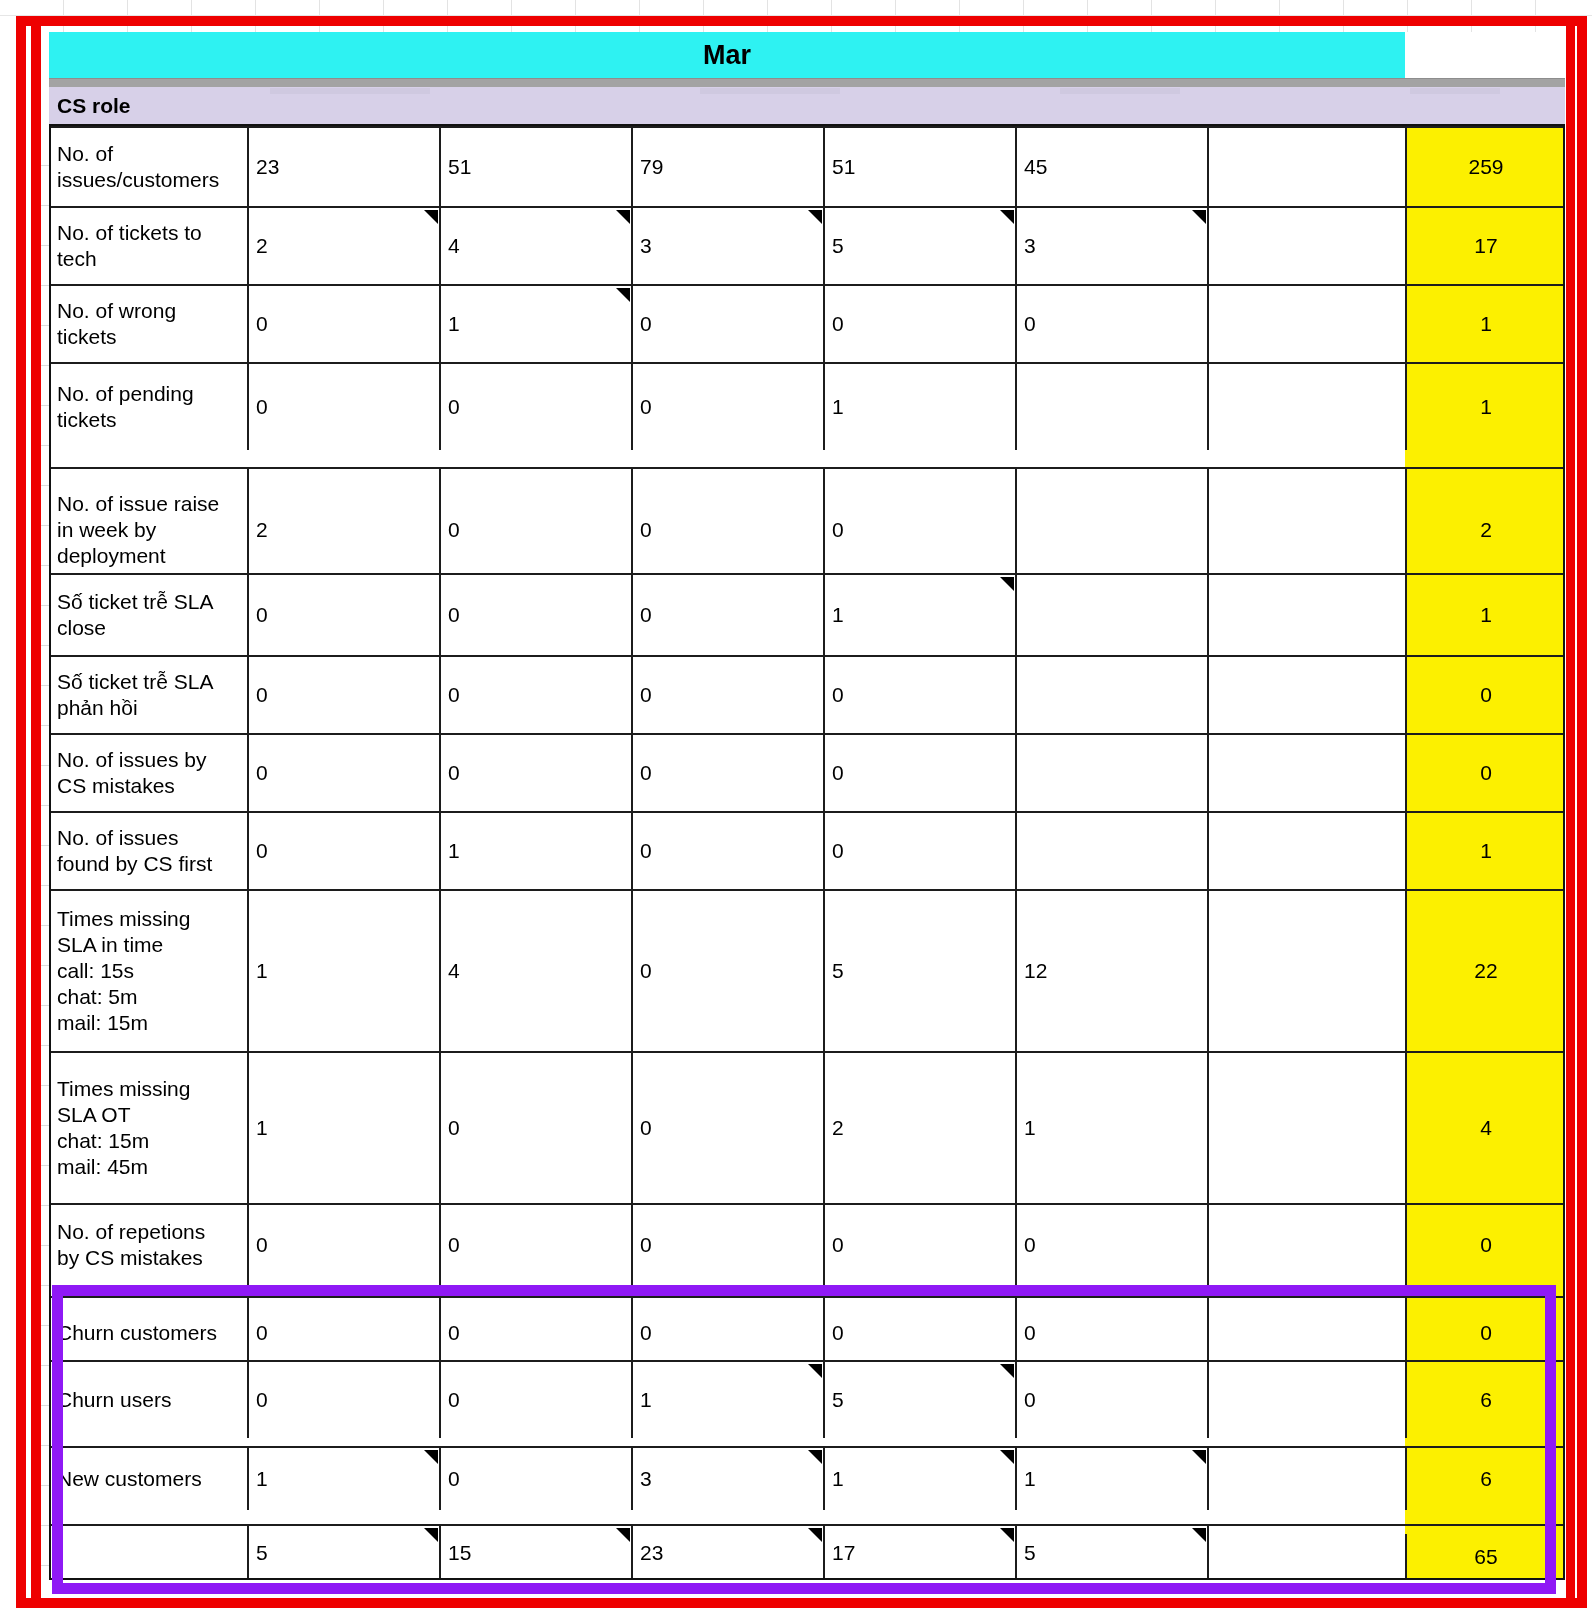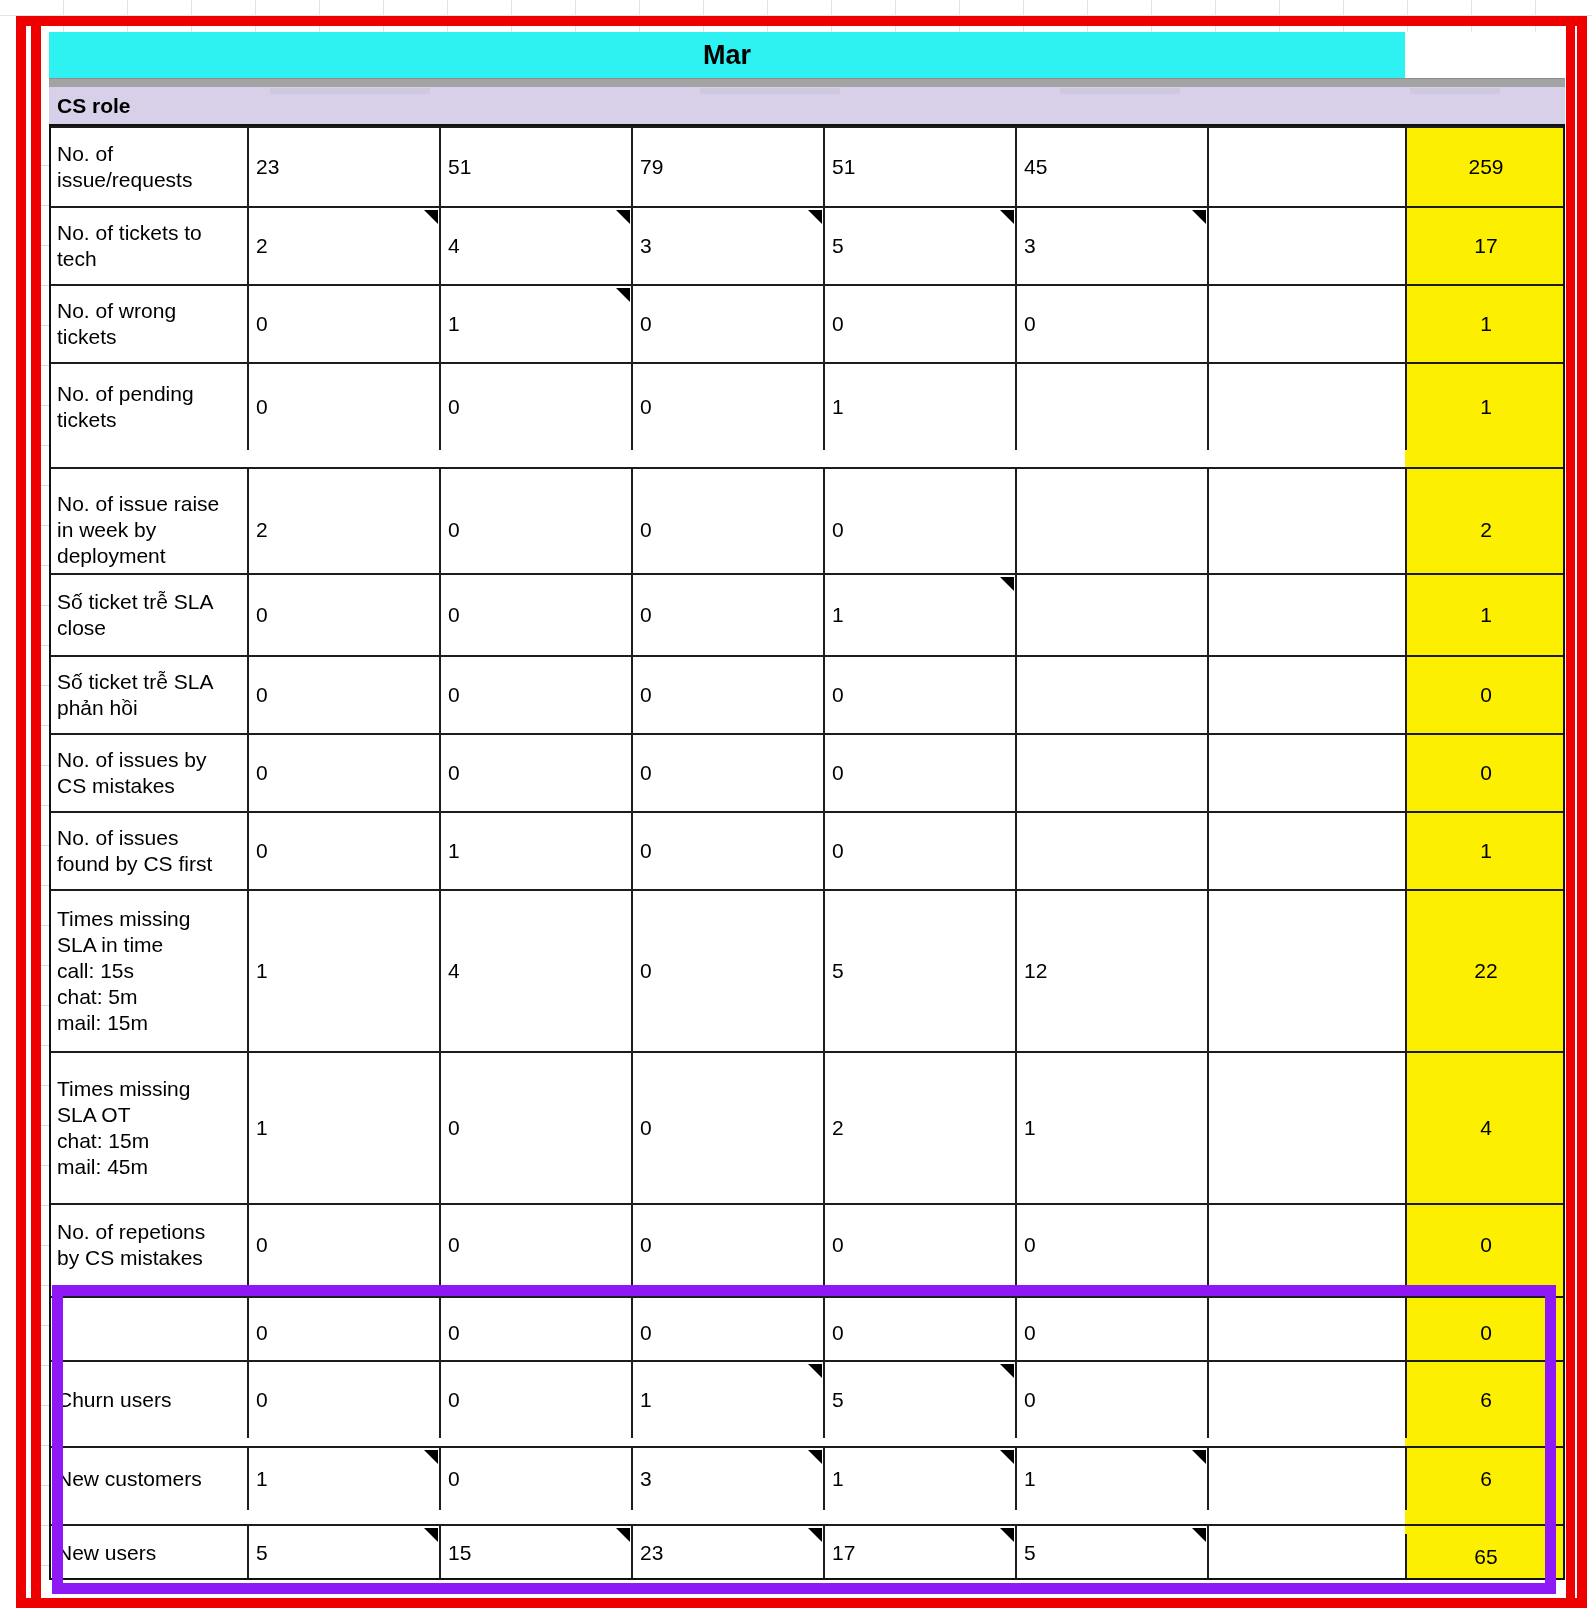--- a/index.html
+++ b/index.html
@@ -60,21 +60,21 @@
   <div class="abs smudge" style="left:270px;width:160px;"></div>
   <div class="abs smudge" style="left:700px;width:140px;"></div>
   <div class="abs smudge" style="left:1060px;width:120px;"></div>
   <div class="abs smudge" style="left:1410px;width:90px;"></div>
 
   <div id="total-col-bg" class="abs" style="background: rgb(252, 240, 0);"></div>
 
   <div id="table-rows">
       <div class="trow" style="top: 126px; height: 80px;">
         <div class="cell label-cell">No. of
-issue/requests</div>
+issues/customers</div>
         <div class="cell vline value-cell" style="left: 198px; width: 192px;">23</div>
         <div class="cell vline value-cell" style="left: 390px; width: 192px;">51</div>
         <div class="cell vline value-cell" style="left: 582px; width: 192px;">79</div>
         <div class="cell vline value-cell" style="left: 774px; width: 192px;">51</div>
         <div class="cell vline value-cell" style="left: 966px; width: 192px;">45</div>
         <div class="cell vline value-cell" style="left: 1158px; width: 198px;"></div>
         <div class="cell vline total-cell" style="left: 1356px; width: 160px;">259</div>
       </div>
       <div class="trow" style="top: 206px; height: 78px;">
         <div class="cell label-cell">No. of tickets to
@@ -204,20 +204,21 @@
 by CS mistakes</div>
         <div class="cell vline value-cell" style="left: 198px; width: 192px;">0</div>
         <div class="cell vline value-cell" style="left: 390px; width: 192px;">0</div>
         <div class="cell vline value-cell" style="left: 582px; width: 192px;">0</div>
         <div class="cell vline value-cell" style="left: 774px; width: 192px;">0</div>
         <div class="cell vline value-cell" style="left: 966px; width: 192px;">0</div>
         <div class="cell vline value-cell" style="left: 1158px; width: 198px;"></div>
         <div class="cell vline total-cell" style="left: 1356px; width: 160px;">0</div>
       </div>
       <div class="trow" style="top: 1296px; height: 72px;">
+        <div class="cell label-cell">Churn customers</div>
         <div class="cell vline value-cell" style="left: 198px; width: 192px;">0</div>
         <div class="cell vline value-cell" style="left: 390px; width: 192px;">0</div>
         <div class="cell vline value-cell" style="left: 582px; width: 192px;">0</div>
         <div class="cell vline value-cell" style="left: 774px; width: 192px;">0</div>
         <div class="cell vline value-cell" style="left: 966px; width: 192px;">0</div>
         <div class="cell vline value-cell" style="left: 1158px; width: 198px;"></div>
         <div class="cell vline total-cell" style="left: 1356px; width: 160px;">0</div>
       </div>
       <div class="trow" style="top: 1360px; height: 78px;">
         <div class="cell label-cell">Churn users</div>
@@ -239,21 +240,20 @@
         <div class="cell vline value-cell" style="left: 774px; width: 192px;">1</div>
         <div class="cell vline value-cell" style="left: 966px; width: 192px;">1</div>
         <div class="cell vline value-cell" style="left: 1158px; width: 198px;"></div>
         <div class="cell vline total-cell" style="left: 1356px; width: 160px;">6</div>
         <div class="note-triangle" style="border-top-color: rgb(0, 0, 0); left: 375px; top: 2px;"></div>
         <div class="note-triangle" style="border-top-color: rgb(0, 0, 0); left: 759px; top: 2px;"></div>
         <div class="note-triangle" style="border-top-color: rgb(0, 0, 0); left: 951px; top: 2px;"></div>
         <div class="note-triangle" style="border-top-color: rgb(0, 0, 0); left: 1143px; top: 2px;"></div>
       </div>
       <div class="trow" style="top: 1524px; height: 56px;">
-        <div class="cell label-cell">New users</div>
         <div class="cell vline value-cell" style="left: 198px; width: 192px;">5</div>
         <div class="cell vline value-cell" style="left: 390px; width: 220px;">15</div>
         <div class="cell vline value-cell" style="left: 582px; width: 192px;">23</div>
         <div class="cell vline value-cell" style="left: 774px; width: 192px;">17</div>
         <div class="cell vline value-cell" style="left: 966px; width: 192px;">5</div>
         <div class="cell vline value-cell" style="left: 1158px; width: 198px;"></div>
         <div class="cell vline total-cell" style="left: 1356px; width: 160px; margin-top: 8px;">65</div>
         <div class="note-triangle" style="border-top-color: rgb(0, 0, 0); left: 375px; top: 2px;"></div>
         <div class="note-triangle" style="border-top-color: rgb(0, 0, 0); left: 567px; top: 2px;"></div>
         <div class="note-triangle" style="border-top-color: rgb(0, 0, 0); left: 759px; top: 2px;"></div>

